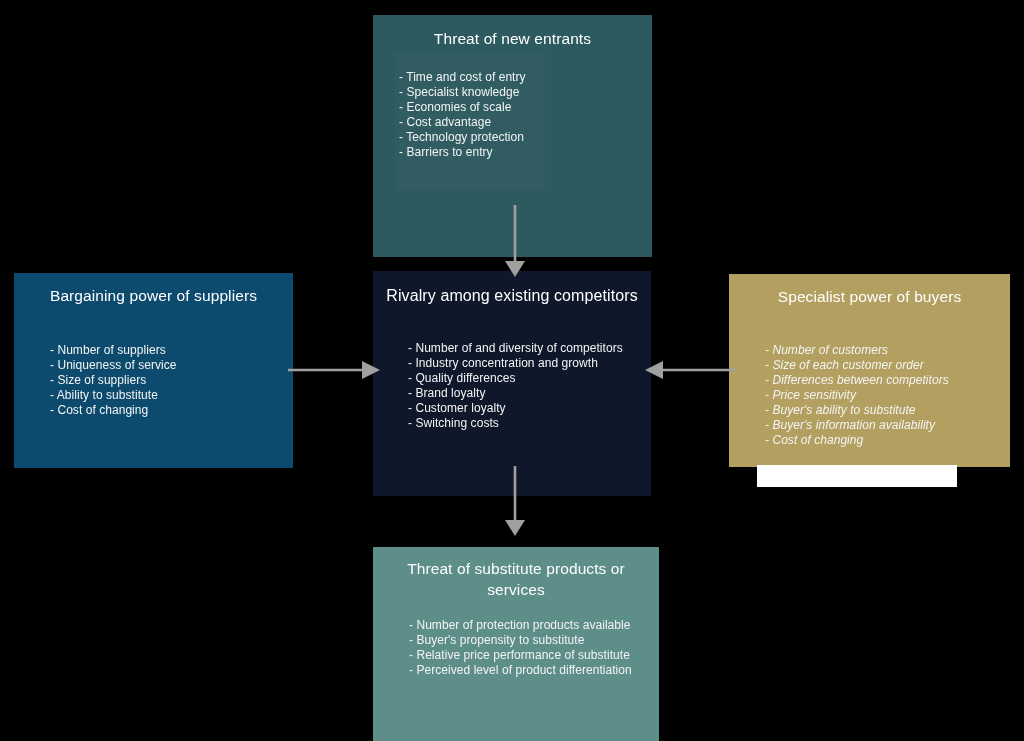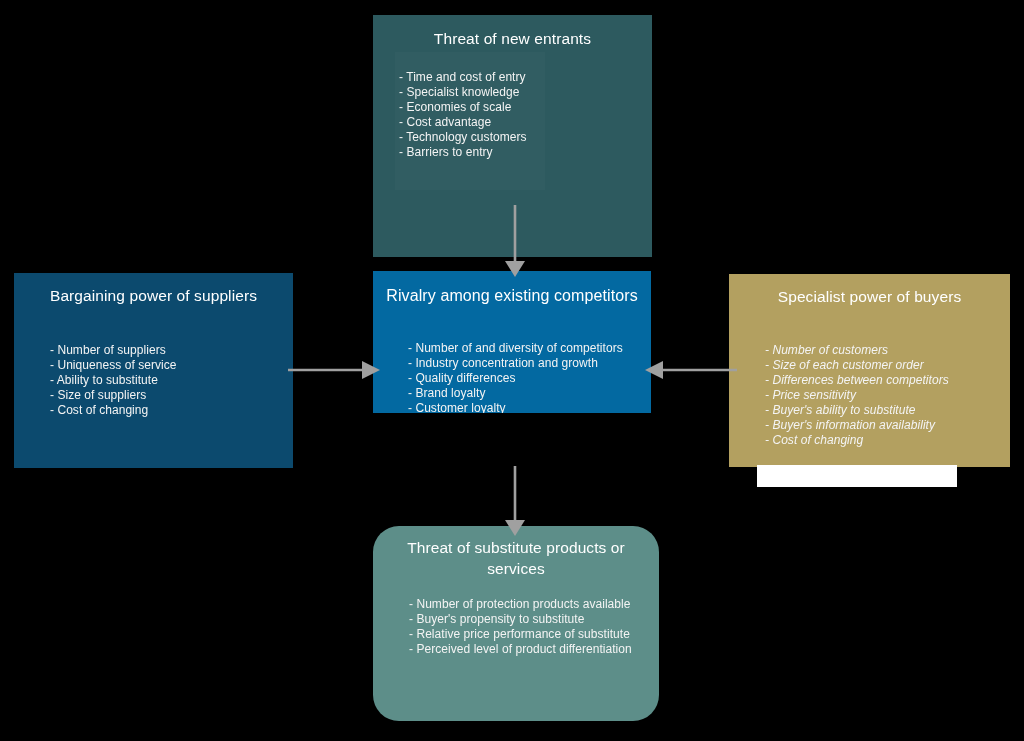--- a/index.html
+++ b/index.html
@@ -90,22 +90,22 @@
   #box-suppliers .force-list {
     margin-top: 36px;
     margin-left: 36px;
   }
 
   
   #box-rivalry {
     left: 373px;
     top: 271px;
     width: 278px;
-    height: 142px;
-    background: #0369a1;
+    height: 225px;
+    background: #0f172a;
   }
   #box-rivalry .force-title {
     margin-top: 14px;
     font-size: 16px;
   }
   #box-rivalry .force-list {
     margin-top: 34px;
     margin-left: 35px;
   }
 
@@ -130,25 +130,24 @@
     left: 757px;
     top: 465px;
     width: 200px;
     height: 22px;
     background: #ffffff;
   }
 
   
   #box-substitutes {
     left: 373px;
-    top: 526px;
+    top: 547px;
     width: 286px;
     height: 195px;
     background: #5d8e89;
-    border-radius: 26px;
   }
   #box-substitutes .force-title {
     margin-top: 12px;
     padding: 0 30px;
   }
   #box-substitutes .force-list {
     margin-top: 17px;
     margin-left: 36px;
   }
 
@@ -169,32 +168,32 @@
 <div id="canvas">
 
   <div class="force-box" id="box-entrants">
     <div class="sheen"></div>
     <div class="force-title">Threat of new entrants</div>
     <ul class="force-list">
       <li>- Time and cost of entry</li>
       <li>- Specialist knowledge</li>
       <li>- Economies of scale</li>
       <li>- Cost advantage</li>
-      <li>- Technology customers</li>
+      <li>- Technology protection</li>
       <li>- Barriers to entry</li>
     </ul>
   </div>
 
   <div class="force-box" id="box-suppliers">
     <div class="force-title">Bargaining power of suppliers</div>
     <ul class="force-list">
       <li>- Number of suppliers</li>
       <li>- Uniqueness of service</li>
+      <li>- Size of suppliers</li>
       <li>-  Ability to substitute</li>
-      <li>- Size of suppliers</li>
       <li>- Cost of changing</li>
     </ul>
   </div>
 
   <div class="force-box" id="box-rivalry">
     <div class="force-title">Rivalry among existing competitors</div>
     <ul class="force-list">
       <li>- Number of and diversity of competitors</li>
       <li>- Industry concentration and growth</li>
       <li>- Quality differences</li>

